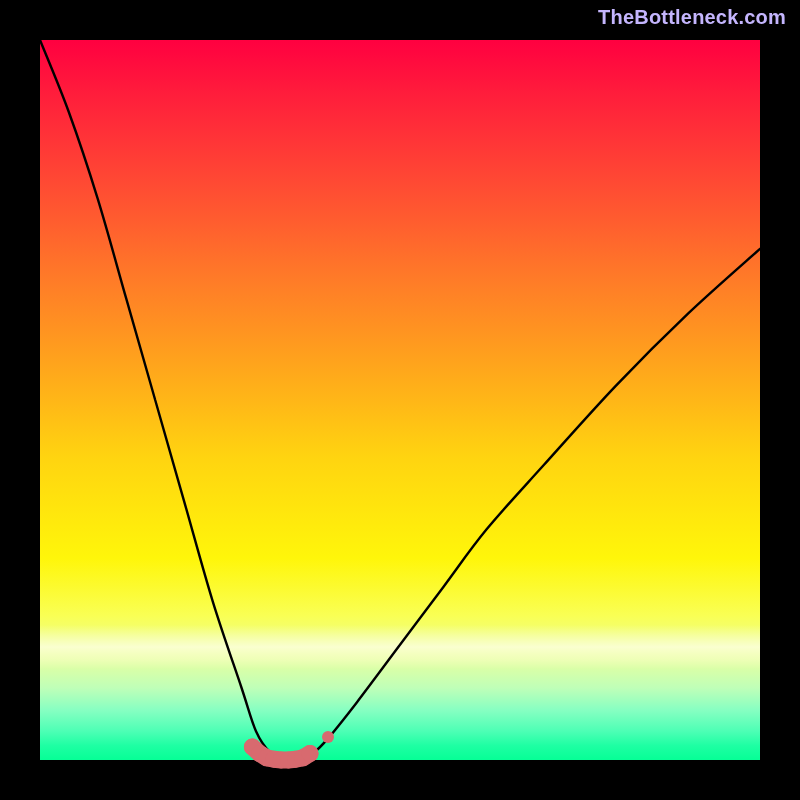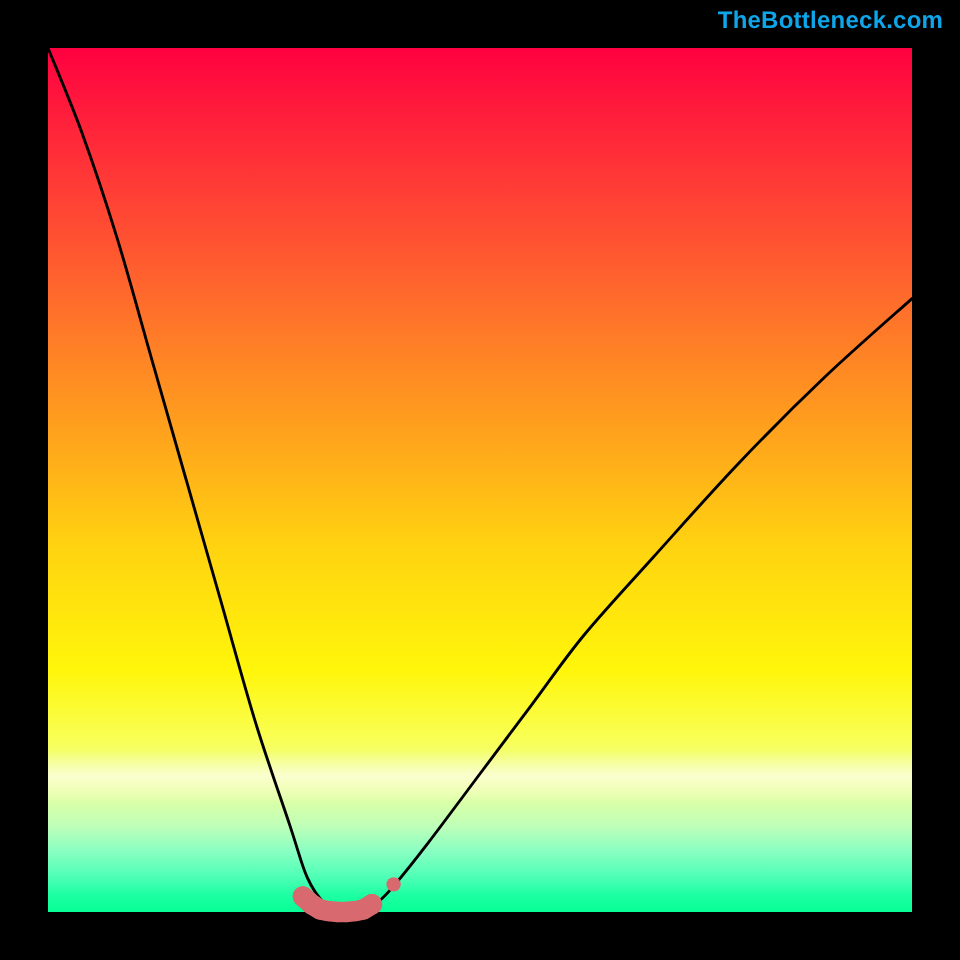--- a/index.html
+++ b/index.html
@@ -61,21 +61,21 @@
     top: 40px;
     width: 720px;
     height: 720px;
     overflow: visible;
     pointer-events: none;
   }
   .watermark {
     position: absolute;
     top: 6px;
     right: 14px;
-    color: #0ea5e9;
+    color: #c4b5fd;
     font-size: 20px;
     font-weight: 600;
     letter-spacing: 0.2px;
   }
 </style>
 </head>
 <body>
 
 <div class="outer">
 

